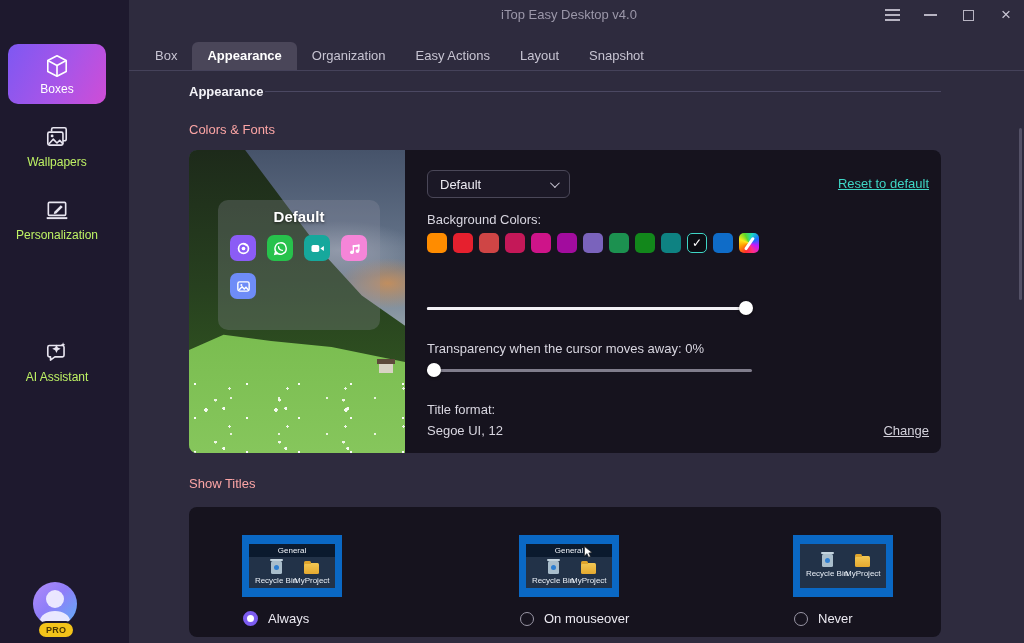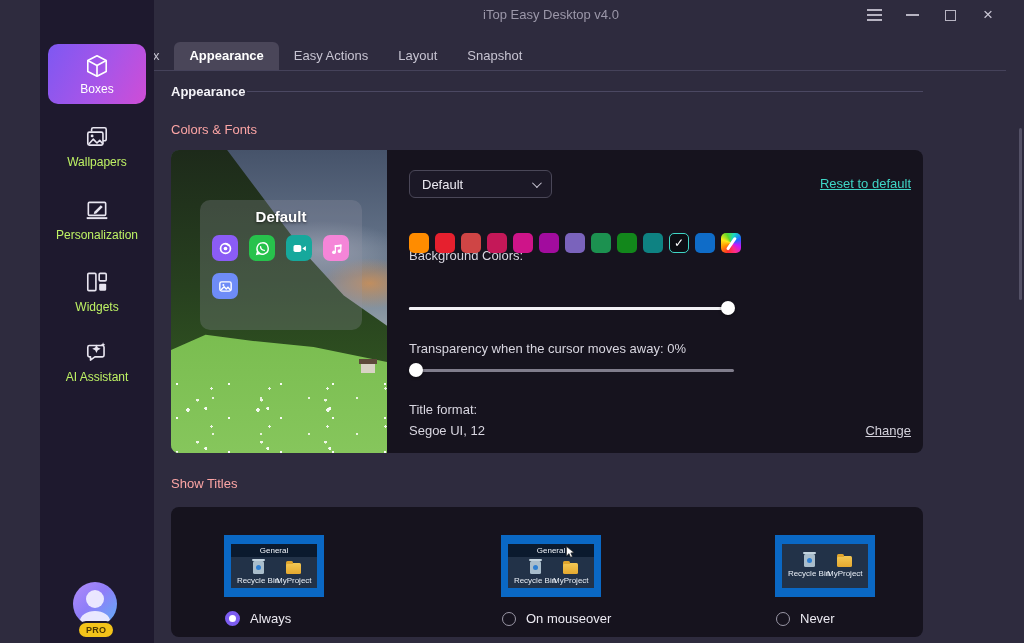--- a/index.html
+++ b/index.html
@@ -4,38 +4,38 @@
 <style>
   * { margin:0; padding:0; box-sizing:border-box; }
   html,body { width:1024px; height:643px; }
   body {
     position:relative; overflow:hidden;
     background:#2e2b3e;
     font-family:"Liberation Sans", sans-serif;
     -webkit-font-smoothing:antialiased;
   }
   
-  .sidebar { position:absolute; left:0; top:0; width:114px; height:643px; background:#1e192e; z-index:5;margin-left:40px; }
+  .sidebar { position:absolute; left:0; top:0; width:129px; height:643px; background:#1e192e; z-index:5; }
   .boxes-btn {
     position:absolute; left:8px; top:44px; width:98px; height:60px; border-radius:10px;
     background:linear-gradient(118deg,#7e58f2 0%, #a855e8 55%, #cf4dd6 100%);
     display:flex; flex-direction:column; align-items:center; justify-content:center; gap:3px;
     color:#fff; font-size:12px; cursor:default;
   }
   .side-item { position:absolute; left:0; width:114px; display:flex; flex-direction:column; align-items:center; gap:5px; color:#bef264; font-size:12px; }
   .si-wall { top:124px; } .si-pers { top:197px; } .si-widg { top:269px; } .si-ai { top:339px; }
   .avatar { position:absolute; left:33px; top:582px; width:44px; height:44px; border-radius:50%;
     background:linear-gradient(135deg,#b18cfa 0%, #8f7df8 45%, #5fb0f6 100%); overflow:hidden; }
   .avatar .head { position:absolute; left:13px; top:8px; width:18px; height:18px; border-radius:50%; background:rgba(244,242,255,.9); }
   .avatar .torso { position:absolute; left:7px; top:29px; width:30px; height:20px; border-radius:50% 50% 0 0; background:rgba(244,242,255,.9); }
   .pro-badge { position:absolute; left:37px; top:621px; padding:2px 7px 2px; background:#f3c31a; color:#4d3800;
     font-size:9px; font-weight:bold; border-radius:9px; border:2px solid #1e192e; letter-spacing:.3px; }
 
   
-  .main { position:absolute; left:96px; top:0; width:910px; height:643px; }
+  .main { position:absolute; left:114px; top:0; width:910px; height:643px; }
   .win-title { position:absolute; left:0; right:0; top:0; height:30px; line-height:30px; text-align:center; color:#9b97a9; font-size:13px; }
   .win-controls { position:absolute; right:10px; top:0; height:30px; display:flex; align-items:center; gap:22px; }
   .wc { width:16px; height:16px; display:flex; align-items:center; justify-content:center; cursor:default; }
   .menu-glyph { width:15px; height:2px; background:#b7b4c2; box-shadow:0 5px 0 #b7b4c2, 0 10px 0 #b7b4c2; margin-bottom:10px; }
   .min-glyph { width:13px; height:2px; background:#b7b4c2; }
   .max-glyph { width:11px; height:11px; border:1.5px solid #b7b4c2; }
   .close-glyph { color:#c9c6d4; font-size:17px; line-height:16px; }
 
   
   .tabs { position:absolute; left:26px; top:42px; display:flex; height:28px; }
@@ -90,21 +90,21 @@
   .select {
     position:absolute; left:0; top:20px; width:143px; height:28px;
     background:#1b1826; border:1px solid #4a4758; border-radius:6px;
     display:flex; align-items:center; justify-content:space-between; padding:0 12px;
     color:#eceaf2; font-size:13px; cursor:default;
   }
   .chev { width:7px; height:7px; border-right:1.6px solid #cic; border-right:1.6px solid #c9c6d4; border-bottom:1.6px solid #c9c6d4;
     transform:rotate(45deg) translateY(-2px); }
   .reset-link { position:absolute; right:0; top:26px; color:#3fd6c6; font-size:13px; text-decoration:underline; cursor:pointer; }
   .ctl-label { position:absolute; left:0; font-size:13px; color:#d8d6e0; }
-  .l-bgcolors { top:62px;margin-top:36px; } .l-trans1 { top:131px; } .l-trans2 { top:191px; } .l-titlefmt { top:252px; }
+  .l-bgcolors { top:62px; } .l-trans1 { top:131px; } .l-trans2 { top:191px; } .l-titlefmt { top:252px; }
   .swatches { position:absolute; left:0; top:83px; display:flex; gap:6px; }
   .swatch { width:20px; height:20px; border-radius:5px; cursor:pointer; position:relative; }
   .swatch.check-swatch { display:flex; align-items:center; justify-content:center; color:#fff; font-size:12px; }
   .swatch.rainbow { background:conic-gradient(from 200deg, #ff2d2d, #ff9500, #ffe81a, #5dd928, #1ad9c4, #1a6bff, #c41aff, #ff2d86, #ff2d2d); }
   .swatch.rainbow::after { content:""; position:absolute; left:9px; top:3px; width:2.5px; height:15px; background:#fff; border-radius:2px; transform:rotate(35deg); }
   .slider { position:absolute; left:0; width:325px; height:14px; }
   .sl1 { top:151px; } .sl2 { top:213px; }
   .sl-track { position:absolute; left:0; right:0; top:6px; height:3px; border-radius:2px; background:#807d8c; }
   .sl1 .sl-track { background:#f2f1f5; }
   .sl-fill { position:absolute; left:0; top:6px; height:3px; border-radius:2px; background:#f2f1f5; }
@@ -169,30 +169,20 @@
     <span>
       <svg width="26" height="26" viewBox="0 0 24 24" fill="none" stroke="#e8e5f0" stroke-width="1.5" stroke-linejoin="round">
         <rect x="4" y="5" width="16" height="12" rx="1"></rect>
         <path d="M2.5 19.5 h19" stroke-width="1.8"></path>
         <path d="M9.5 13.5 l6-6 1.8 1.8 -6 6 -2.3 .5 Z" fill="#e8e5f0" stroke="none"></path>
       </svg>
     </span>
     <span>Personalization</span>
   </div>
 
-  <div class="side-item si-widg">
-    <span>
-      <svg width="26" height="26" viewBox="0 0 24 24" fill="none" stroke="#e8e5f0" stroke-width="1.5" stroke-linejoin="round">
-        <rect x="3.5" y="4" width="7.5" height="16" rx="1"></rect>
-        <rect x="14" y="4" width="6.5" height="7" rx="1"></rect>
-        <rect x="14" y="13.5" width="6.5" height="6.5" rx="1" fill="#e8e5f0" stroke="none"></rect>
-      </svg>
-    </span>
-    <span>Widgets</span>
-  </div>
 
   <div class="side-item si-ai">
     <span>
       <svg width="26" height="26" viewBox="0 0 24 24" fill="none" stroke="#e8e5f0" stroke-width="1.5" stroke-linejoin="round">
         <path d="M5 6 h12 a1.5 1.5 0 0 1 1.5 1.5 V15 a1.5 1.5 0 0 1-1.5 1.5 H10 l-4 3 v-3 H5 a1.5 1.5 0 0 1-1.5-1.5 V7.5 A1.5 1.5 0 0 1 5 6 Z"></path>
         <path d="M11.5 13 l1.2-2.7 L15.4 9 l-2.7-1.2 L11.5 5.1 l-1.2 2.7 L7.6 9 l2.7 1.3 Z" fill="#e8e5f0" stroke="none"></path>
         <path d="M17 4.5 l.6-1.4 .6 1.4 1.4 .6 -1.4 .6 -.6 1.4 -.6-1.4 -1.4-.6 Z" fill="#e8e5f0" stroke="none"></path>
       </svg>
     </span>
     <span>AI Assistant</span>
@@ -219,20 +209,21 @@
         <span class="max-glyph"></span>
       </div>
     <div class="wc">
         <span class="close-glyph">×</span>
       </div>
   </div>
 
   <div class="tabs">
     <div class="tab">Box</div>
     <div class="tab active">Appearance</div>
+    <div class="tab">Organization</div>
     <div class="tab">Easy Actions</div>
     <div class="tab">Layout</div>
     <div class="tab">Snapshot</div>
   </div>
   <div class="tab-divider"></div>
 
   <div class="section-title">Appearance</div>
   <div class="section-rule"></div>
   <div class="sub-label lbl-cf">Colors &amp; Fonts</div>
 

